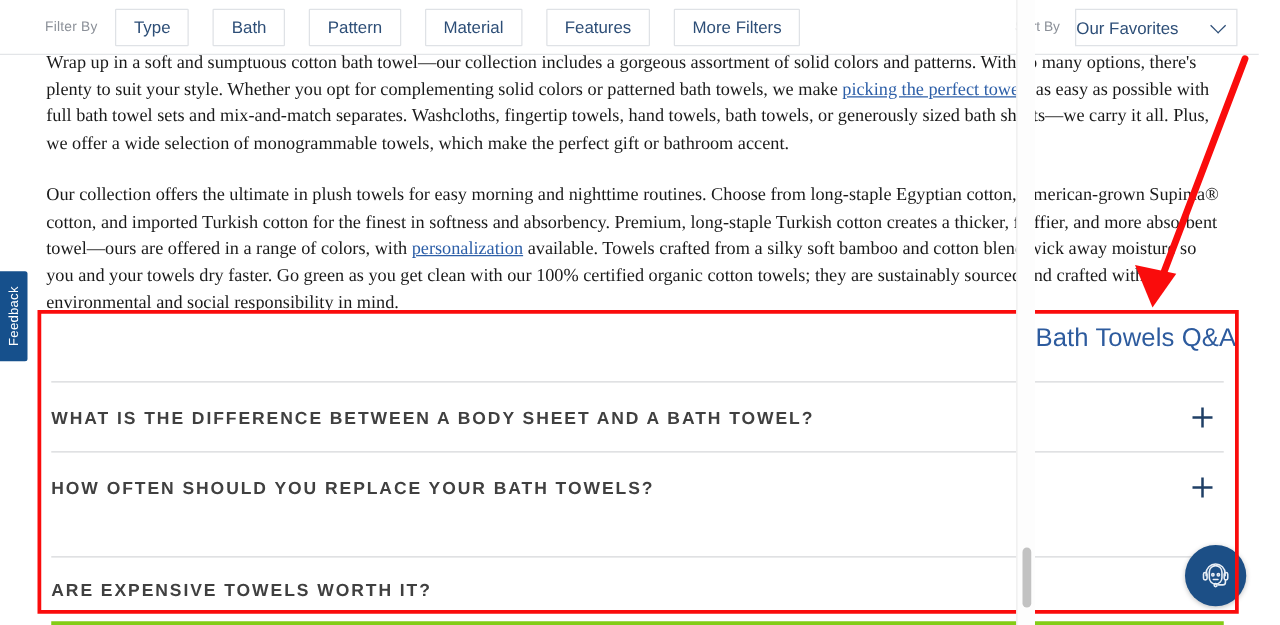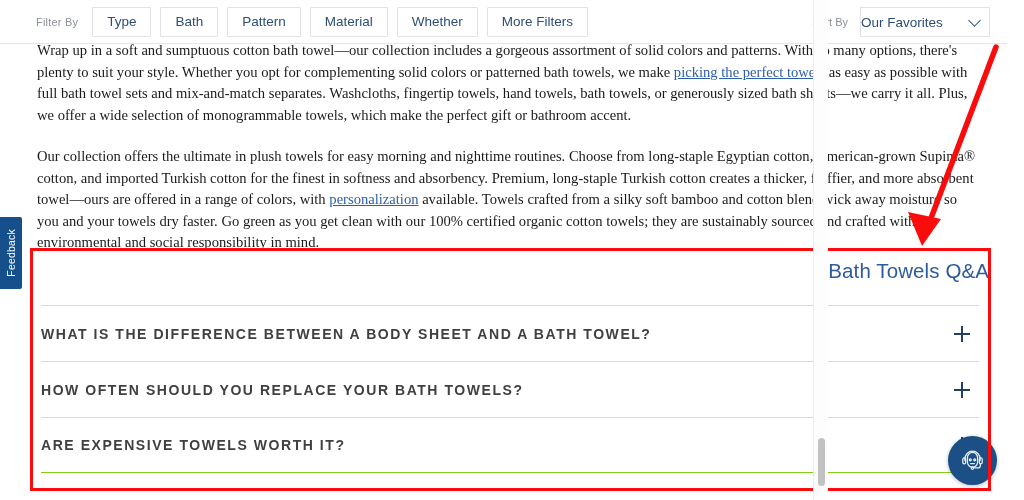--- a/index.html
+++ b/index.html
@@ -22,21 +22,21 @@
   }
   .filter-left { display: flex; align-items: center; margin-left: 36px; }
   .filter-label {
     font-size: 11px; color: #8b9098; letter-spacing: .2px;
     margin-right: 14px; white-space: nowrap;
   }
   .filter-btn {
     border: 1px solid #dfe2e6; background: #fff; color: #2d4e77;
     font-family: "Liberation Sans", sans-serif;
     font-size: 13.5px; height: 30px; padding: 0 14px;
-    margin-right: 9px; border-radius: 1px; white-space: nowrap;
+    margin-right: 19px; border-radius: 1px; white-space: nowrap;
     display: flex; align-items: center; justify-content: center;
     cursor: pointer;
   }
   .sort-wrap {
     position: absolute; right: 17px; top: 7px;
     display: flex; align-items: center;
   }
   .sort-label { font-size: 11px; color: #8b9098; margin-right: 12px; white-space: nowrap; }
   .sort-select {
     position: relative; width: 130px; height: 30px;
@@ -73,21 +73,21 @@
     letter-spacing: .1px; margin: 10px 0 0 10px;
   }
   .qa-list { margin-top: 22px; padding: 0 10px; }
   .qa-item {
     position: relative;
     border-top: 1px solid #d6d8da;
     height: 56px;
     display: flex; align-items: center;
     cursor: pointer;
   }
-  .qa-item:last-child { border-bottom: 1px solid #84cc16; }
+  .qa-item:last-child { border-bottom: 4px solid #84cc16; margin-top: 28px; }
   .qa-q {
     font-size: 14px; color: #404040; font-weight: 700;
     letter-spacing: 1.55px; text-transform: uppercase;
     white-space: nowrap;
   }
   .qa-plus {
     position: absolute; right: 9px; top: 50%;
     width: 16px; height: 16px; margin-top: -8px;
   }
   .qa-plus::before, .qa-plus::after {
@@ -146,21 +146,21 @@
 
 <div id="page">
 
   <div class="filterbar">
     <div class="filter-left">
       <div class="filter-label">Filter By</div>
       <button class="filter-btn">Type</button>
       <button class="filter-btn">Bath</button>
       <button class="filter-btn">Pattern</button>
       <button class="filter-btn">Material</button>
-      <button class="filter-btn">Whether</button>
+      <button class="filter-btn">Features</button>
       <button class="filter-btn">More Filters</button>
     </div>
     <div class="sort-wrap">
       <div class="sort-label">Sort By</div>
       <div class="sort-select">
         <div class="sort-value">Our Favorites</div>
         <div class="sort-caret"></div>
       </div>
     </div>
   </div>

